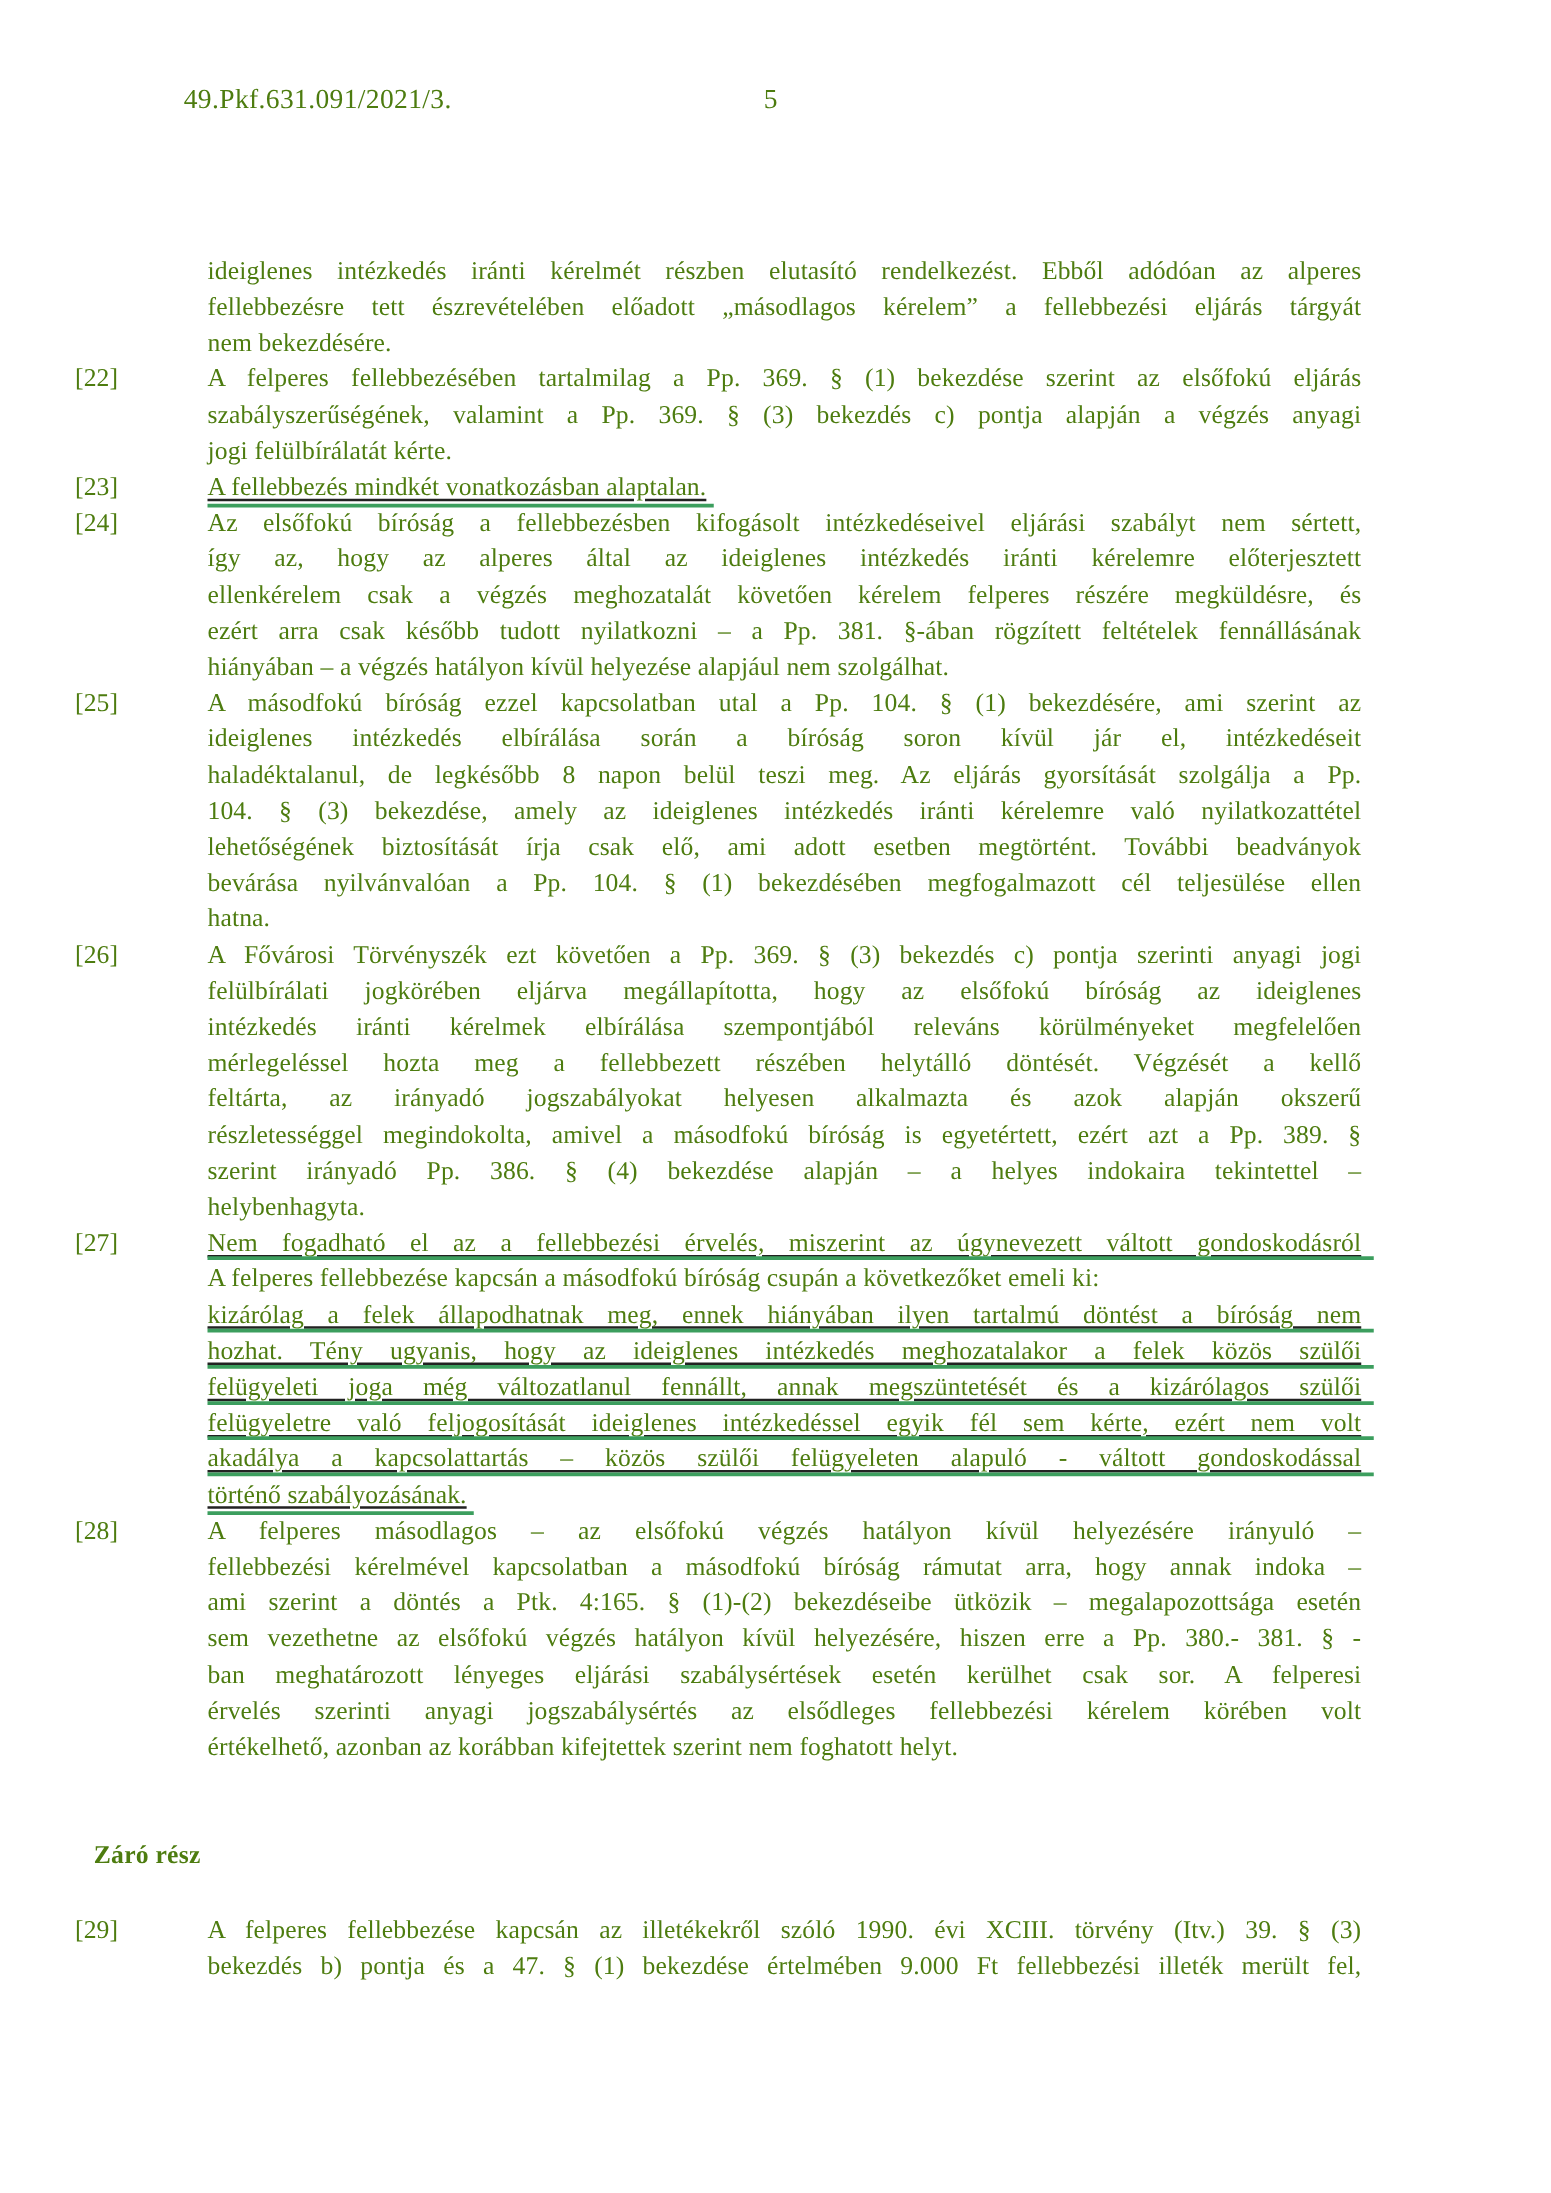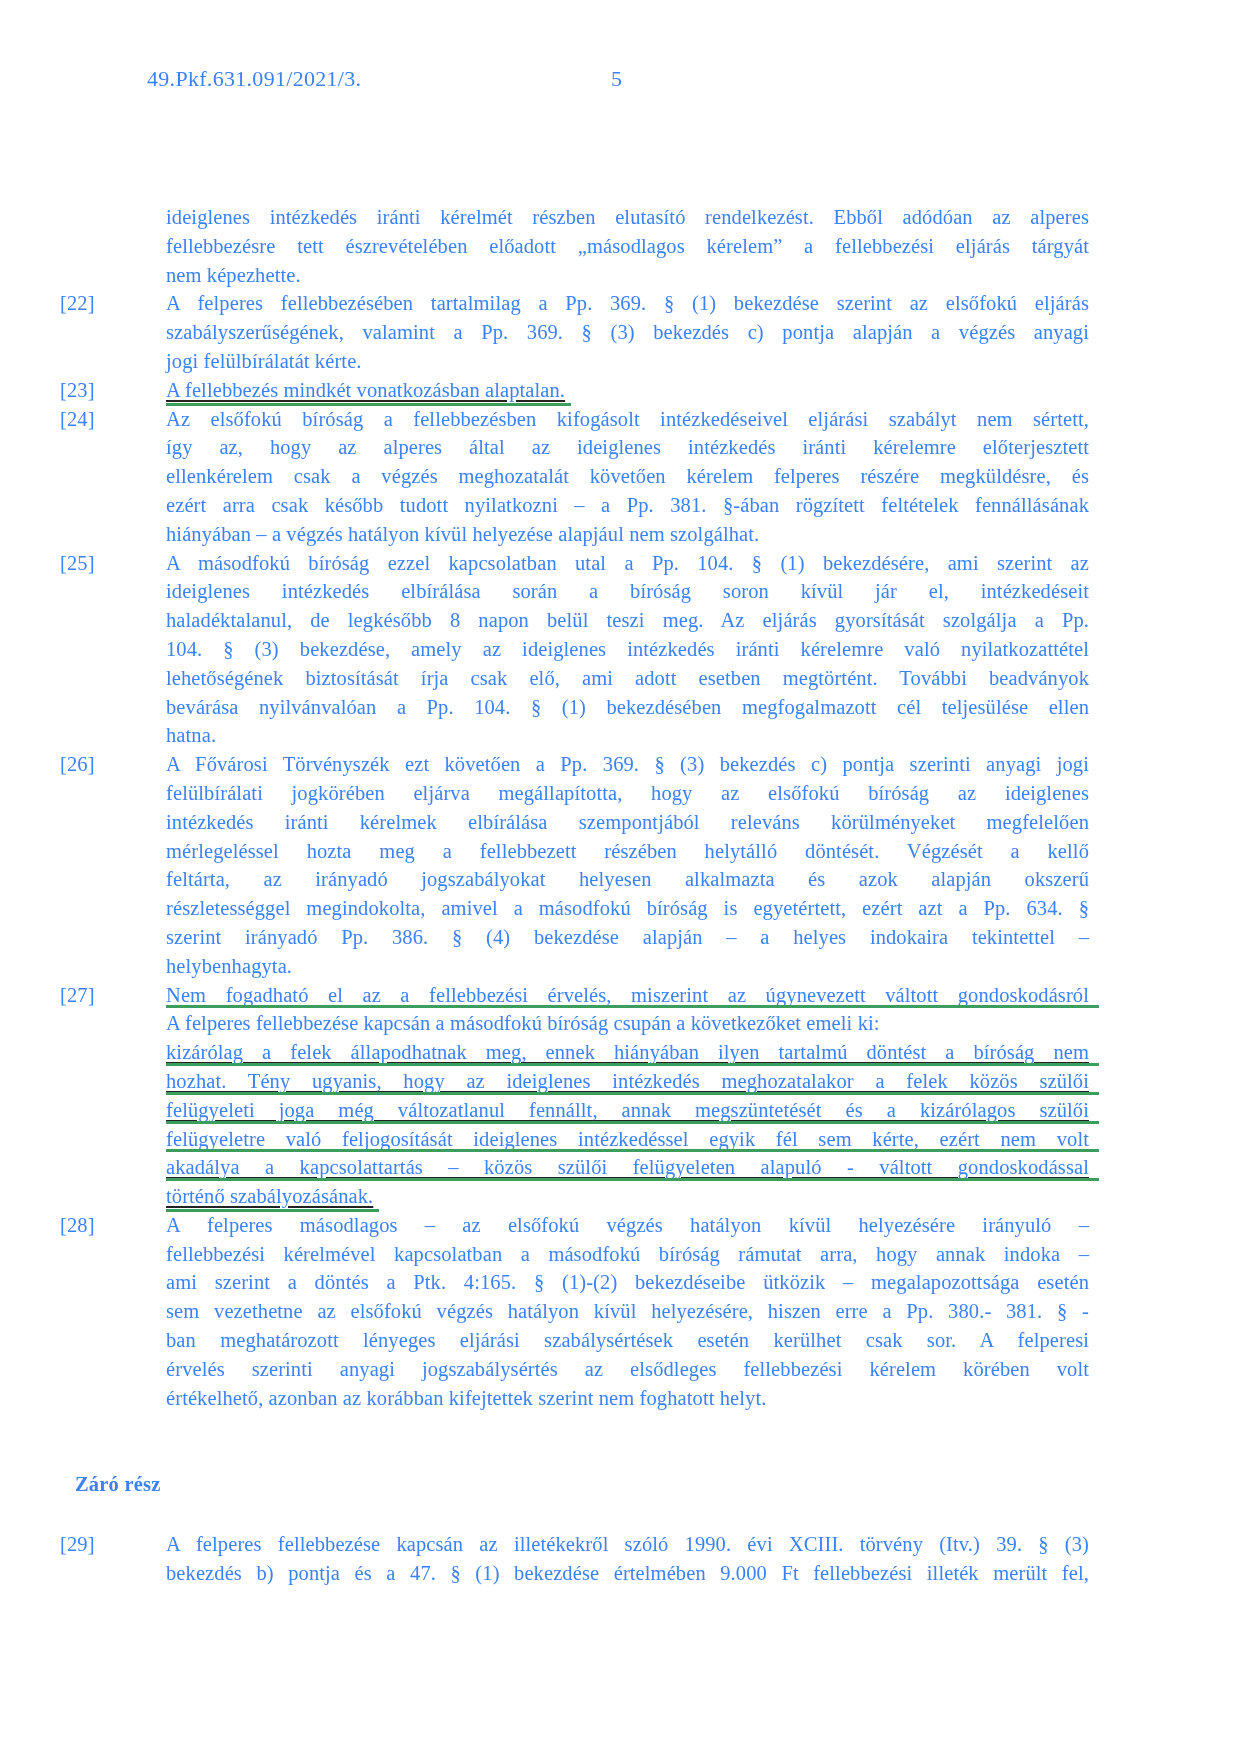--- a/index.html
+++ b/index.html
@@ -7,21 +7,21 @@
     padding: 0;
     background: #ffffff;
   }
   .page {
     position: relative;
     width: 1241px;
     height: 1754px;
     background: #ffffff;
     overflow: hidden;
     font-family: "Liberation Serif", "DejaVu Serif", serif;
-    color: #3b82f6;
+    color: #4d7c0f;
     -webkit-font-smoothing: antialiased;
   }
   .hdr-case {
     position: absolute;
     left: 147px;
     top: 66px;
     font-size: 22px;
     letter-spacing: 0.3px;
     white-space: nowrap;
   }
@@ -108,21 +108,21 @@
 
 <div class="page">
   <div class="hdr-case">49.Pkf.631.091/2021/3.</div>
   <div class="hdr-page">5</div>
 
   <div class="body">
     <div id="paras-main">
         <div class="para">
           <div class="line j"><span>ideiglenes intézkedés iránti kérelmét részben elutasító rendelkezést. Ebből adódóan az alperes</span></div>
           <div class="line j"><span>fellebbezésre tett észrevételében előadott „másodlagos kérelem” a fellebbezési eljárás tárgyát</span></div>
-          <div class="line"><span>nem képezhette.</span></div>
+          <div class="line"><span>nem bekezdésére.</span></div>
         </div>
         <div class="para">
           <span class="pnum">[22]</span>
           <div class="line j"><span>A felperes fellebbezésében tartalmilag a Pp. 369. § (1) bekezdése szerint az elsőfokú eljárás</span></div>
           <div class="line j"><span>szabályszerűségének, valamint a Pp. 369. § (3) bekezdés c) pontja alapján a végzés anyagi</span></div>
           <div class="line"><span>jogi felülbírálatát kérte.</span></div>
         </div>
         <div class="para">
           <span class="pnum">[23]</span>
           <div class="line"><span class="giw"><span class="u">A fellebbezés mindkét vonatkozásban alaptalan.</span></span></div>
@@ -145,21 +145,21 @@
           <div class="line j"><span>bevárása nyilvánvalóan a Pp. 104. § (1) bekezdésében megfogalmazott cél teljesülése ellen</span></div>
           <div class="line"><span>hatna.</span></div>
         </div>
         <div class="para">
           <span class="pnum">[26]</span>
           <div class="line j"><span>A Fővárosi Törvényszék ezt követően a Pp. 369. § (3) bekezdés c) pontja szerinti anyagi jogi</span></div>
           <div class="line j"><span>felülbírálati jogkörében eljárva megállapította, hogy az elsőfokú bíróság az ideiglenes</span></div>
           <div class="line j"><span>intézkedés iránti kérelmek elbírálása szempontjából releváns körülményeket megfelelően</span></div>
           <div class="line j"><span>mérlegeléssel hozta meg a fellebbezett részében helytálló döntését. Végzését a kellő</span></div>
           <div class="line j"><span>feltárta, az irányadó jogszabályokat helyesen alkalmazta és azok alapján okszerű</span></div>
-          <div class="line j"><span>részletességgel megindokolta, amivel a másodfokú bíróság is egyetértett, ezért azt a Pp. 634. §</span></div>
+          <div class="line j"><span>részletességgel megindokolta, amivel a másodfokú bíróság is egyetértett, ezért azt a Pp. 389. §</span></div>
           <div class="line j"><span>szerint irányadó Pp. 386. § (4) bekezdése alapján – a helyes indokaira tekintettel –</span></div>
           <div class="line"><span>helybenhagyta.</span></div>
         </div>
         <div class="para">
           <span class="pnum">[27]</span>
           <div class="line j gline"><span class="u">Nem fogadható el az a fellebbezési érvelés, miszerint az úgynevezett váltott gondoskodásról</span></div>
           <div class="line"><span>A felperes fellebbezése kapcsán a másodfokú bíróság csupán a következőket emeli ki:</span></div>
           <div class="line j gline"><span class="u">kizárólag a felek állapodhatnak meg, ennek hiányában ilyen tartalmú döntést a bíróság nem</span></div>
           <div class="line j gline"><span class="u">hozhat. Tény ugyanis, hogy az ideiglenes intézkedés meghozatalakor a felek közös szülői</span></div>
           <div class="line j gline"><span class="u">felügyeleti joga még változatlanul fennállt, annak megszüntetését és a kizárólagos szülői</span></div>

